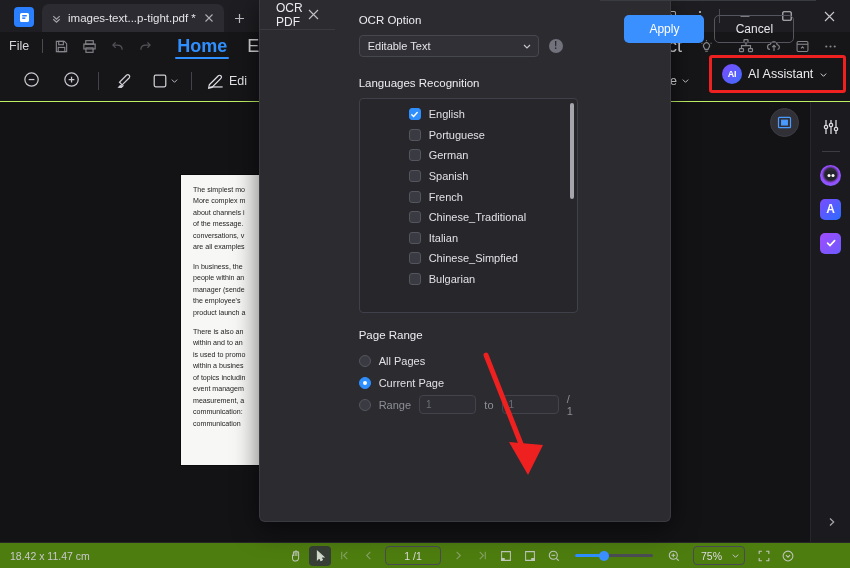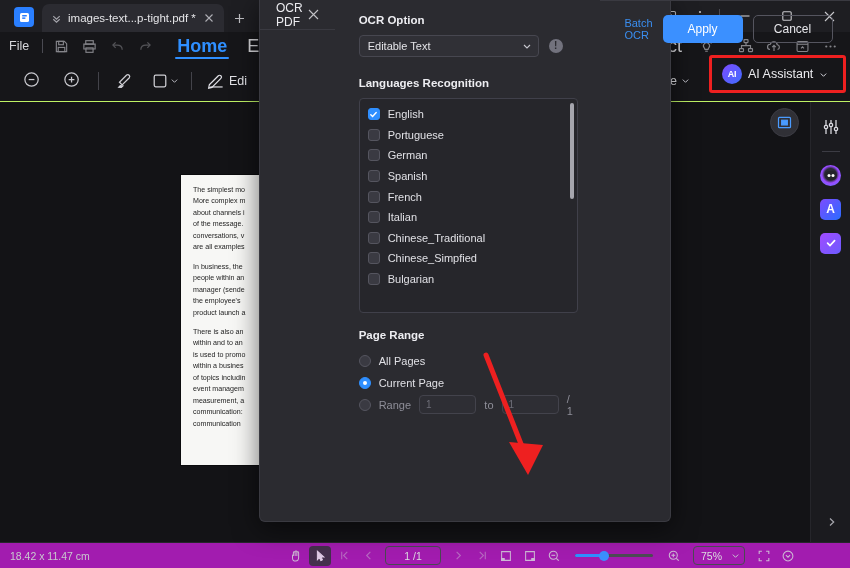--- a/index.html
+++ b/index.html
@@ -116,21 +116,21 @@
   .rail .rsep { width: 18px; height: 1px; background: #3c3c44; margin: 5px 0 8px; }
   .ricon { width: 21px; height: 21px; border-radius: 5px; display: flex; align-items: center; justify-content: center; }
   .ricon.bot { background: radial-gradient(circle at 50% 45%, #2a2a36 0 38%, #9a4bff 55%, #5b7bff 100%); border-radius: 50%; }
   .ricon.tr  { background: linear-gradient(135deg,#7d4bff 0%,#2a6dff 100%); color: #fff; font-size: 12px; font-weight: bold; }
   .ricon.chk { background: linear-gradient(135deg,#a24bff 0%,#6b5bff 100%); }
   .expander { position: absolute; right: 12px; top: 412px; opacity: .8; }
 
   
   .statusbar {
     position: absolute; left: 0; bottom: 0; width: 850px; height: 26px;
-    background: #a21caf; border-top: 1px solid #26262b;
+    background: #4d7c0f; border-top: 1px solid #26262b;
     display: flex; align-items: center; color: #c9c9cf; font-size: 10.5px;
   }
   .statusbar .dims { margin-left: 10px; white-space: nowrap; }
   .sb-center { position: absolute; left: 285px; display: flex; align-items: center; gap: 2px; }
   .sbtn { width: 22px; height: 20px; display: flex; align-items: center; justify-content: center; opacity: .85; }
   .sbtn.active { background: #34343c; border-radius: 4px; }
   .sbtn.dim { opacity: .42; }
   .pagebox {
     width: 56px; height: 19px; border: 1px solid #4a4a52; border-radius: 4px;
     display: flex; align-items: center; justify-content: center;
@@ -154,35 +154,35 @@
     box-shadow: 0 6px 26px rgba(0,0,0,.55);
     display: flex; 
   }
   .dlg-head {
     height: 30px; display: flex; align-items: center;
     padding: 0 10px 0 16px; border-bottom: 1px solid #3a3a41;
   }
   .dlg-title { flex: 1; color: #ececf0; font-size: 12px; }
   .dlg-close { width: 22px; height: 22px; display: flex; align-items: center; justify-content: center; opacity: .85; }
   .dlg-body { flex: 1; padding: 14px 22px 0 24px; }
-  .sect-label { color: #ededf1; font-size: 11.5px; font-weight: bold; margin-bottom: 9px; }
+  .sect-label { color: #ededf1; font-size: 11.5px; font-weight: normal; margin-bottom: 9px; }
   .select {
     width: 180px; height: 22px; background: #303036; border: 1px solid #474750;
     border-radius: 4px; display: flex; align-items: center; justify-content: space-between;
     padding: 0 6px 0 8px; color: #e4e4e8; font-size: 11px;
   }
   .row { display: flex; align-items: center; gap: 10px; }
   .infoicon {
     width: 14px; height: 14px; border-radius: 50%; background: #72727d;
     color: #2b2b30; font-size: 10px; font-weight: bold;
     display: flex; align-items: center; justify-content: center; line-height: 1;
   }
   .langbox {
     margin-top: 2px; height: 215px; background: #26262b;
-    border: 1px solid #40404a; border-radius: 4px; position: relative; overflow: hidden;
+    border: 1px solid #40404a; border-radius: 4px; position: relative; overflow: hidden; padding-left: 41px;
   }
   .langlist { padding: 5px 0 0 8px; }
   .langitem { height: 20.6px; display: flex; align-items: center; gap: 8px; }
   .cbx {
     width: 12px; height: 12px; border-radius: 3px; background: #3a3a42;
     border: 1px solid #55555f; flex: none;
     display: flex; align-items: center; justify-content: center;
   }
   .cbx.on { background: #2f8fff; border-color: #2f8fff; }
   .langlabel { color: #e0e0e5; font-size: 11px; }
@@ -625,25 +625,25 @@
           <div class="langitem">
             <span class="cbx"></span>
             <span class="langlabel">Spanish</span>
           </div>
           <div class="langitem">
             <span class="cbx"></span>
             <span class="langlabel">French</span>
           </div>
           <div class="langitem">
             <span class="cbx"></span>
+            <span class="langlabel">Chinese_Traditional</span>
+          </div>
+          <div class="langitem">
+            <span class="cbx"></span>
             <span class="langlabel">Italian</span>
-          </div>
-          <div class="langitem">
-            <span class="cbx"></span>
-            <span class="langlabel">Chinese_Traditional</span>
           </div>
           <div class="langitem">
             <span class="cbx"></span>
             <span class="langlabel">Chinese_Simpfied</span>
           </div>
           <div class="langitem">
             <span class="cbx"></span>
             <span class="langlabel">Bulgarian</span>
           </div>
           <div class="langitem">
@@ -669,21 +669,20 @@
         <span class="rad"></span>
         <span class="radlabel dim">Range</span>
         <span class="numbox">1</span>
         <span class="radlabel dim">to</span>
         <span class="numbox">1</span>
         <span class="radlabel dim">/ 1</span>
       </div>
     </div>
 
     <div class="dlg-foot">
-      <div class="batch">Batch OCR</div>
       <div class="btn primary">Apply</div>
       <div class="btn ghost">Cancel</div>
     </div>
   </div>
 
   <svg class="arrow" width="110" height="145" viewBox="0 0 110 145">
     <path d="M31 10 L68 104" stroke="#ee2020" stroke-width="5" stroke-linecap="round" fill="none"></path>
     <path d="M73 130 L54 97 L88 100 Z" fill="#ee2020"></path>
   </svg>
 

